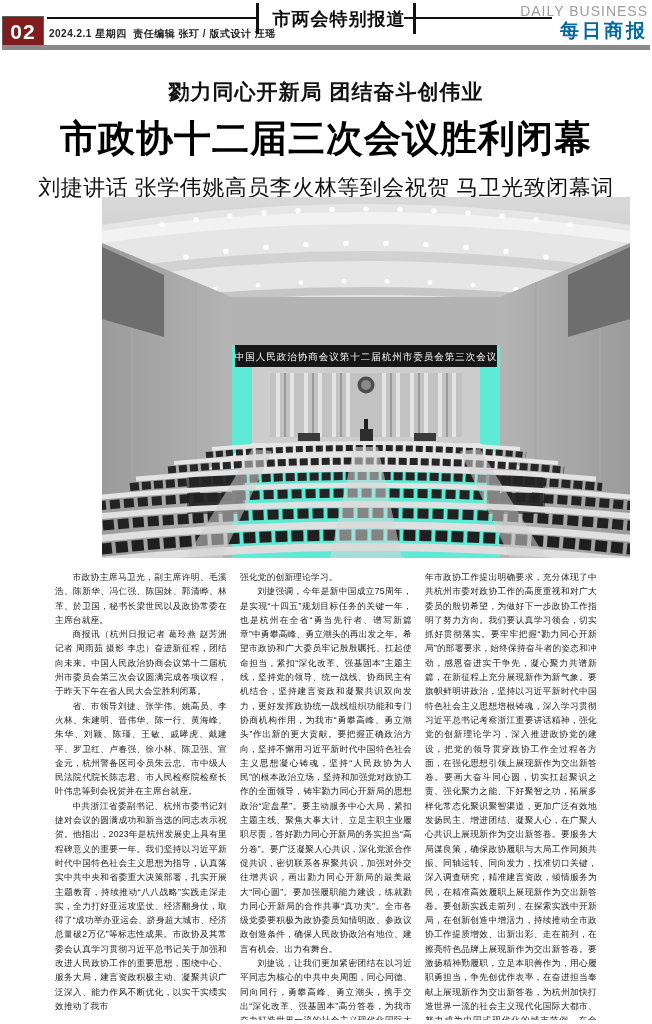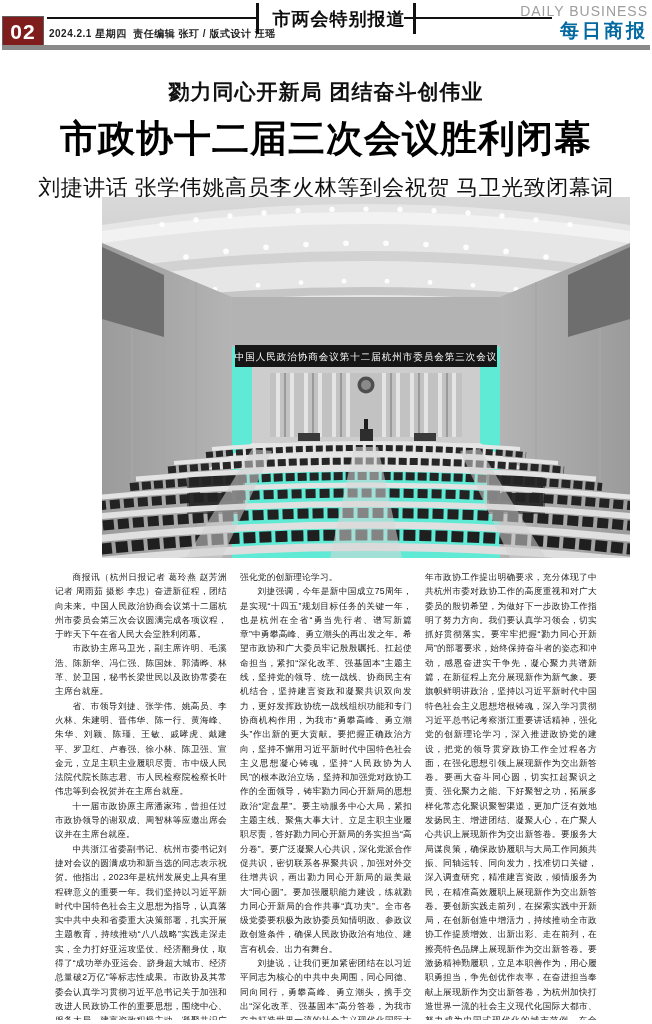--- a/index.html
+++ b/index.html
@@ -189,24 +189,23 @@
 
   <g opacity="0.55">
     <path d="M252,250 L276,250 L300,361 L228,361 Z" fill="#d8d8d8"></path>
     <path d="M150,252 L170,254 L120,361 L84,361 Z" fill="#d2d2d2"></path>
     <path d="M378,252 L358,254 L408,361 L444,361 Z" fill="#d2d2d2"></path>
   </g>
 </svg>
 </div>
 
 <div class="col col1">
+    <p>市政协主席马卫光，副主席许明、毛溪浩、陈新华、冯仁强、陈国妹、郭清晔、林革、於卫国，秘书长梁世民以及政协常委在主席台就座。</p>
     <p>商报讯（杭州日报记者 葛玲燕 赵芳洲 记者 周雨茹 摄影 李忠）奋进新征程，团结向未来。中国人民政治协商会议第十二届杭州市委员会第三次会议圆满完成各项议程，于昨天下午在省人民大会堂胜利闭幕。</p>
-    <p>市政协主席马卫光，副主席许明、毛溪浩、陈新华、冯仁强、陈国妹、郭清晔、林革、於卫国，秘书长梁世民以及政协常委在主席台就座。</p>
-    <p>省、市领导刘捷、张学伟、姚高员、李火林、朱建明、晋伟华、陈一行、黄海峰、朱华、刘颖、陈瑾、王敏、戚哮虎、戴建平、罗卫红、卢春强、徐小林、陈卫强、宣金元，立足主职主业履职尽责、市中级人民法院代院长陈志君、市人民检察院检察长叶伟忠等到会祝贺并在主席台就座。</p>
-    <p>十一届市政协原主席潘家玮，曾担任过市政协领导的谢双成、周智林等应邀出席会议并在主席台就座。</p>
+    <p>省、市领导刘捷、张学伟、姚高员、李火林、朱建明、晋伟华、陈一行、黄海峰、朱华、刘颖、陈瑾、王敏、戚哮虎、戴建平、罗卫红、卢春强、徐小林、陈卫强、宣金元，杭州警备区司令员朱云忠、市中级人民法院代院长陈志君、市人民检察院检察长叶伟忠等到会祝贺并在主席台就座。</p>
     <p>中共浙江省委副书记、杭州市委书记刘捷对会议的圆满成功和新当选的同志表示祝贺。他指出，2023年是杭州发展史上具有里程碑意义的重要一年。我们坚持以习近平新时代中国特色社会主义思想为指导，认真落实中共中央和省委重大决策部署，扎实开展主题教育，持续推动“八八战略”实践走深走实，全力打好亚运攻坚仗、经济翻身仗，取得了“成功举办亚运会、跻身超大城市、经济总量破2万亿”等标志性成果。市政协及其常委会认真学习贯彻习近平总书记关于加强和改进人民政协工作的重要思想，围绕中心、服务大局，建言资政积极主动、凝聚共识广泛深入、能力作风不断优化，以实干实绩实效推动了我市</p>
   </div>
 <div class="col col2">
     <p class="no-indent">强化党的创新理论学习。</p>
     <p>刘捷强调，今年是新中国成立75周年，是实现“十四五”规划目标任务的关键一年，也是杭州在全省“勇当先行者、谱写新篇章”中勇攀高峰、勇立潮头的再出发之年。希望市政协和广大委员牢记殷殷嘱托、扛起使命担当，紧扣“深化改革、强基固本”主题主线，坚持党的领导、统一战线、协商民主有机结合，坚持建言资政和凝聚共识双向发力，更好发挥政协统一战线组织功能和专门协商机构作用，为我市“勇攀高峰、勇立潮头”作出新的更大贡献。要把握正确政治方向，坚持不懈用习近平新时代中国特色社会主义思想凝心铸魂，坚持“人民政协为人民”的根本政治立场，坚持和加强党对政协工作的全面领导，铸牢勠力同心开新局的思想政治“定盘星”。要主动服务中心大局，紧扣主题主线、聚焦大事大计、立足主职主业履职尽责，答好勠力同心开新局的务实担当“高分卷”。要广泛凝聚人心共识，深化党派合作促共识，密切联系各界聚共识，加强对外交往增共识，画出勠力同心开新局的最美最大“同心圆”。要加强履职能力建设，练就勠力同心开新局的合作共事“真功夫”。全市各级党委要积极为政协委员知情明政、参政议政创造条件，确保人民政协政治有地位、建言有机会、出力有舞台。</p>
     <p>刘捷说，让我们更加紧密团结在以习近平同志为核心的中共中央周围，同心同德、同向同行，勇攀高峰、勇立潮头，携手交出“深化改革、强基固本”高分答卷，为我市奋力打造世界一流的社会主义现代化国际大都市、努力成为中国式现代化的城市范例注入新内涵。</p>
   </div>
 <div class="col col3">
     <p class="no-indent">年市政协工作提出明确要求，充分体现了中共杭州市委对政协工作的高度重视和对广大委员的殷切希望，为做好下一步政协工作指明了努力方向。我们要认真学习领会，切实抓好贯彻落实。要牢牢把握“勠力同心开新局”的部署要求，始终保持奋斗者的姿态和冲劲，感恩奋进实干争先，凝心聚力共谱新篇，在新征程上充分展现新作为新气象。要旗帜鲜明讲政治，坚持以习近平新时代中国特色社会主义思想培根铸魂，深入学习贯彻习近平总书记考察浙江重要讲话精神，强化党的创新理论学习，深入推进政协党的建设，把党的领导贯穿政协工作全过程各方面，在强化思想引领上展现新作为交出新答卷。要画大奋斗同心圆，切实扛起聚识之责、强化聚力之能、下好聚智之功，拓展多样化常态化聚识聚智渠道，更加广泛有效地发扬民主、增进团结、凝聚人心，在广聚人心共识上展现新作为交出新答卷。要服务大局谋良策，确保政协履职与大局工作同频共振、同轴运转、同向发力，找准切口关键，深入调查研究，精准建言资政，倾情服务为民，在精准高效履职上展现新作为交出新答卷。要创新实践走前列，在探索实践中开新局，在创新创造中增活力，持续推动全市政协工作提质增效、出新出彩、走在前列，在擦亮特色品牌上展现新作为交出新答卷。要激扬精神勤履职，立足本职善作为，用心履职勇担当，争先创优作表率，在奋进担当奉献上展现新作为交出新答卷，为杭州加快打造世界一流的社会主义现代化国际大都市、努力成为中国式现代化的城市范例，在全省“勇当先行者、谱写新篇章”中勇攀高峰勇立潮头作出政协新贡献！</p>
   </div>

